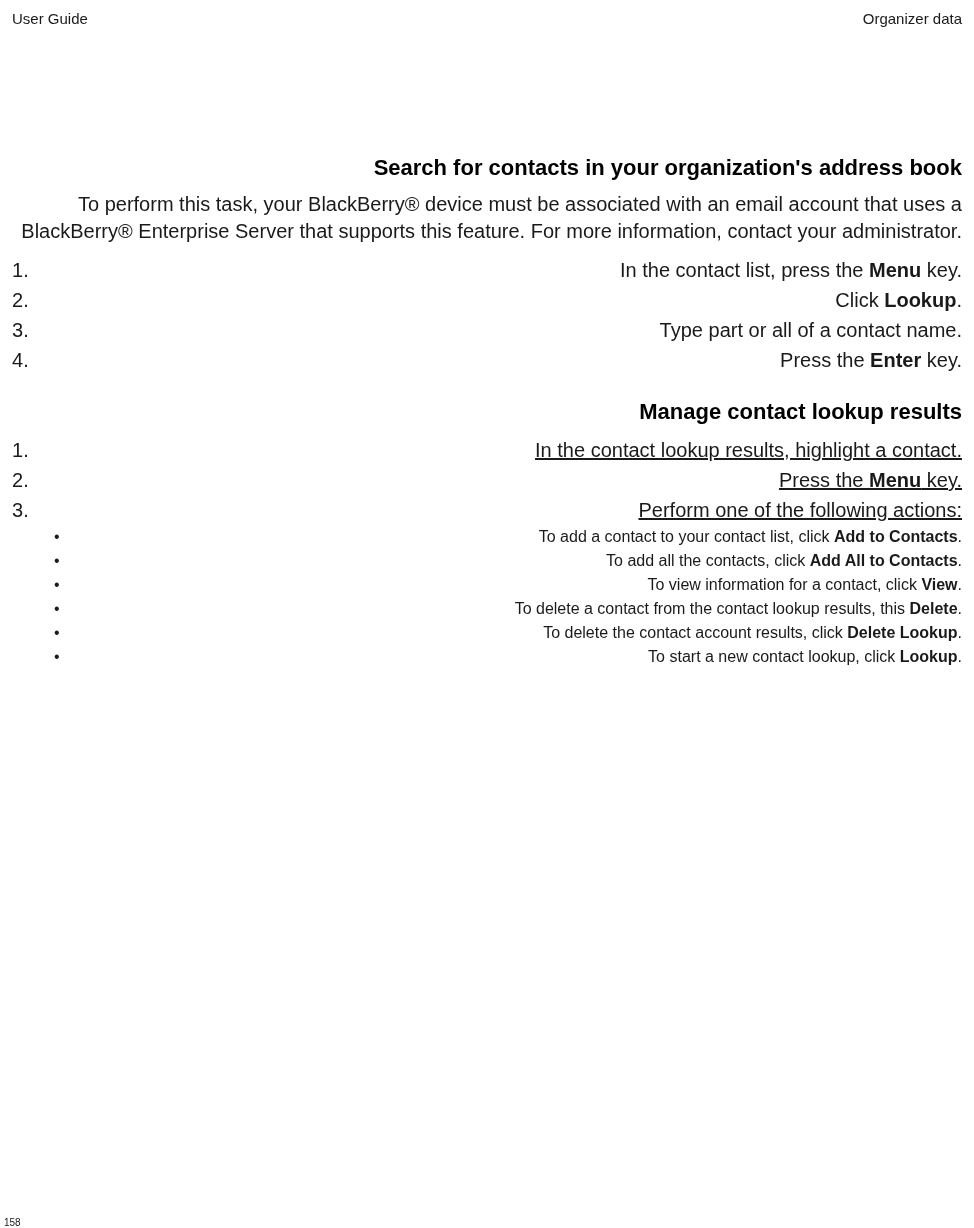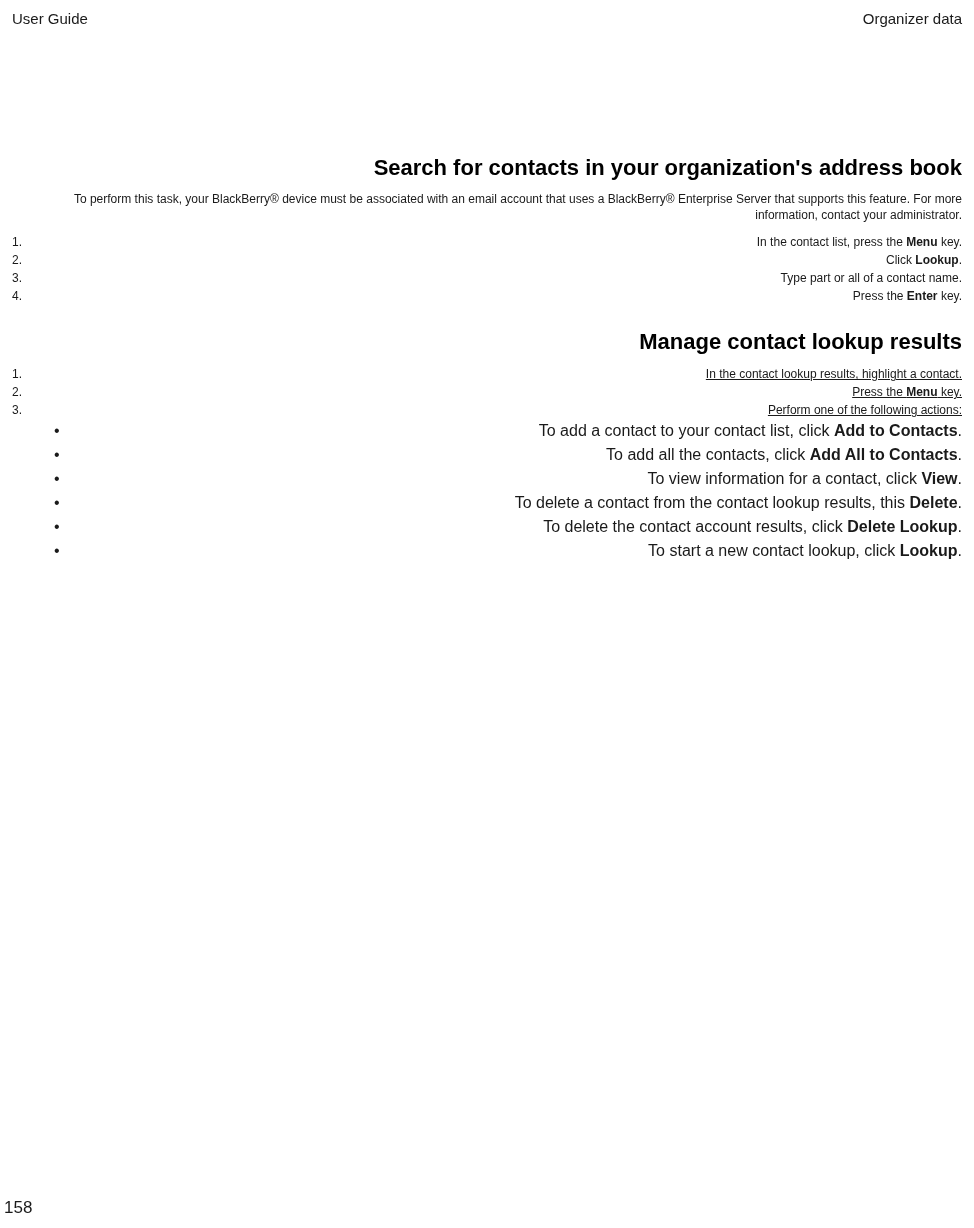--- a/index.html
+++ b/index.html
@@ -19,35 +19,35 @@
       font-weight: 500;
       margin-bottom: 128px;
     }
     .section-title {
       font-size: 22px;
       font-weight: bold;
       color: #000000;
       margin-bottom: 10px;
     }
     .intro-text {
-      font-size: 12px;
+      font-size: 20px;
       line-height: 1.35;
       margin-bottom: 10px;
     }
     ol.steps {
       list-style: none;
       counter-reset: step;
       margin-left: 0;
       margin-bottom: 24px;
     }
     ol.steps > li {
       counter-increment: step;
       position: relative;
       padding-left: 42px;
-      font-size: 12px;
+      font-size: 20px;
       line-height: 1.5;
     }
     ol.steps > li::before {
       content: counter(step) ".";
       position: absolute;
       left: 0;
       width: 22px;
       text-align: left;
     }
     ul.bullets {
@@ -61,23 +61,23 @@
       line-height: 1.5;
     }
     ul.bullets > li::before {
       content: "•";
       position: absolute;
       left: 42px;
     }
     .b { font-weight: bold; }
     .page-number {
       position: absolute;
-      bottom: 10px;
+      bottom: 0;
       left: 4px;
-      font-size: 17px;
+      font-size: 10px;
     }
   </style>
 </head>
 <body>
 
 <div class="header">
   <span>User Guide</span>
   <span>Organizer data</span>
 </div>
 

